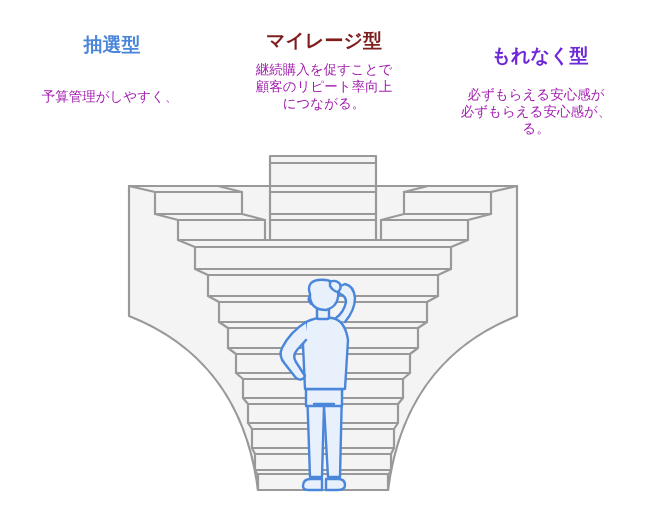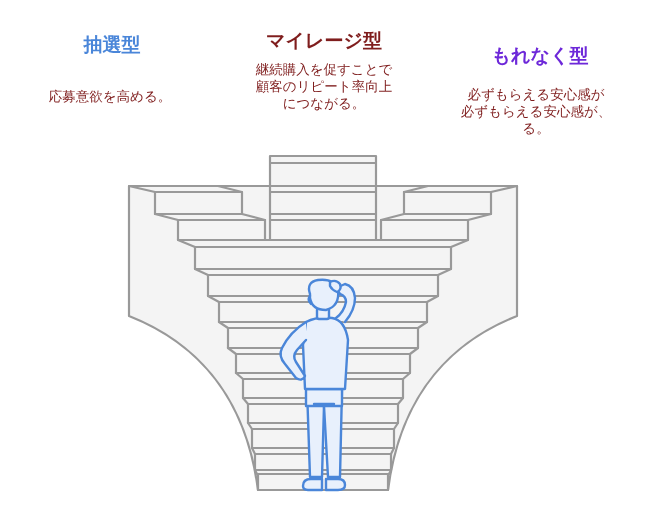--- a/index.html
+++ b/index.html
@@ -1,19 +1,19 @@
 <!DOCTYPE html>
 <html><head>
 <meta charset="utf-8">
 <style>
   html, body { margin: 0; padding: 0; background: #ffffff; }
   body { width: 650px; height: 513px; position: relative; overflow: hidden;
          font-family: "DejaVu Sans", "Liberation Sans", sans-serif; }
   .title { position: absolute; font-weight: bold; font-size: 19px; text-align: center; white-space: nowrap; }
-  .desc { position: absolute; font-size: 13.5px; line-height: 17px; color: #7f1d1d; text-align: center; }
+  .desc { position: absolute; font-size: 13.5px; line-height: 17px; color: #a21caf; text-align: center; }
   .desc span { display: block; white-space: nowrap; }
   #diagram { position: absolute; left: 0; top: 0; }
 </style>
 </head>
 <body>
 
 <svg id="diagram" width="650" height="513" viewBox="0 0 650 513">
   <g stroke="#999999" stroke-width="2.2" fill="#f4f4f4" stroke-linejoin="round">
 
     <path d="M129,186 L129,316 C190,340 245,390 258,490 L300,490 L300,186 Z"></path>
@@ -80,21 +80,21 @@
     <path d="M310,294 Q306,282 318,280 Q334,278 338,290 Q340,306 326,310 Q312,310 310,298 Z"></path>
 
     <path d="M330,282 Q336,279 340,284 Q342,290 337,292 Q332,290 330,286 Z"></path>
 
     <path d="M310,296 Q307,300 311,304" fill="none"></path>
   </g>
 </svg>
 
 <div class="title" style="left:62px; top:32px; width:100px; color:#4a86d9;">抽選型</div>
 <div class="desc" style="left:10px; top:88px; width:200px;">
-  <span>応募意欲を高める。</span>
+  <span>予算管理がしやすく、</span>
 </div>
 
 <div class="title" style="left:244px; top:28px; width:160px; color:#7f1d1d;">マイレージ型</div>
 <div class="desc" style="left:224px; top:61px; width:200px;">
   <span>継続購入を促すことで</span>
   <span>顧客のリピート率向上</span>
   <span>につながる。</span>
 </div>
 
 <div class="title" style="left:470px; top:43px; width:140px; color:#6d28d9;">もれなく型</div>

